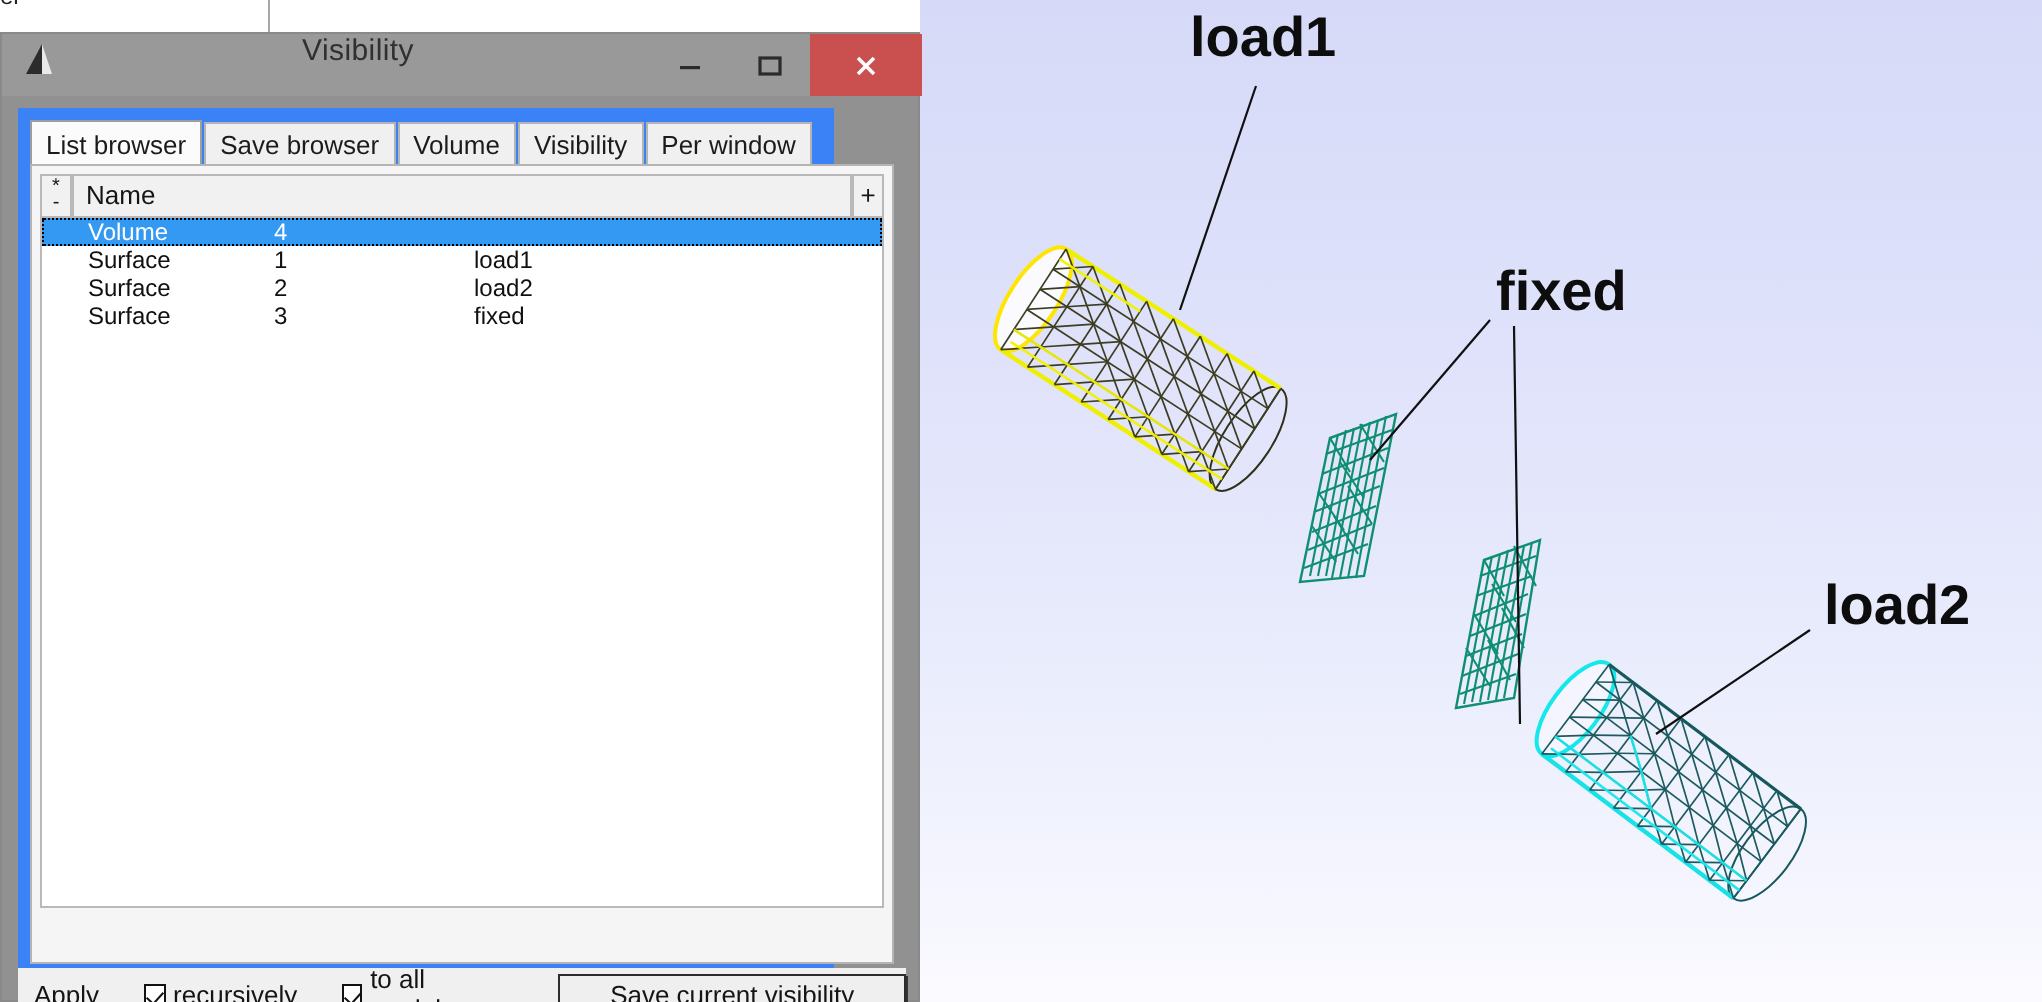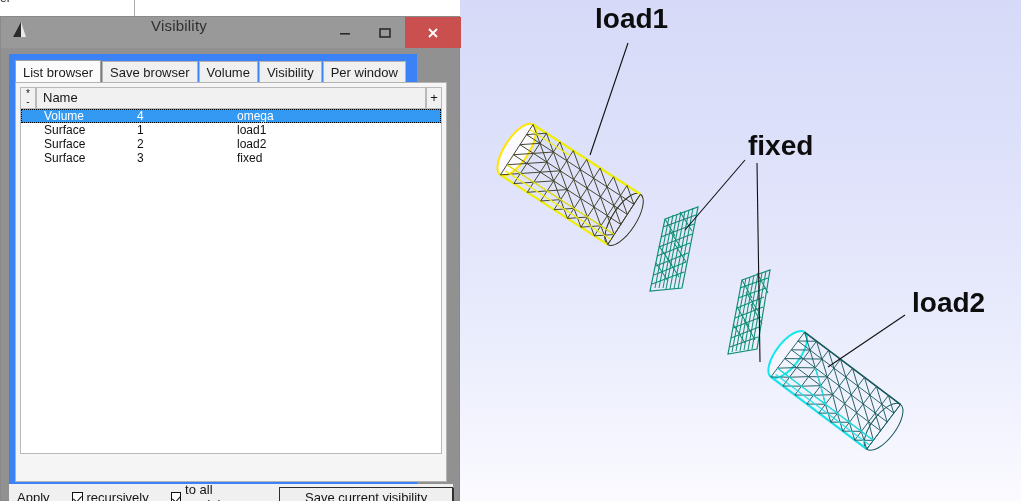--- a/index.html
+++ b/index.html
@@ -417,21 +417,20 @@
           <span>-</span>
         </div>
         <div class="ch" id="ch-name">Name</div>
         <div class="ch" id="ch-plus">+</div>
       </div>
 
       <div id="listbox">
         <div class="row sel">
           <div class="c-type">Volume</div>
           <div class="c-num">4</div>
-          <div class="c-name">omega</div>
         </div>
         <div class="row">
           <div class="c-type">Surface</div>
           <div class="c-num">1</div>
           <div class="c-name">load1</div>
         </div>
         <div class="row">
           <div class="c-type">Surface</div>
           <div class="c-num">2</div>
           <div class="c-name">load2</div>

